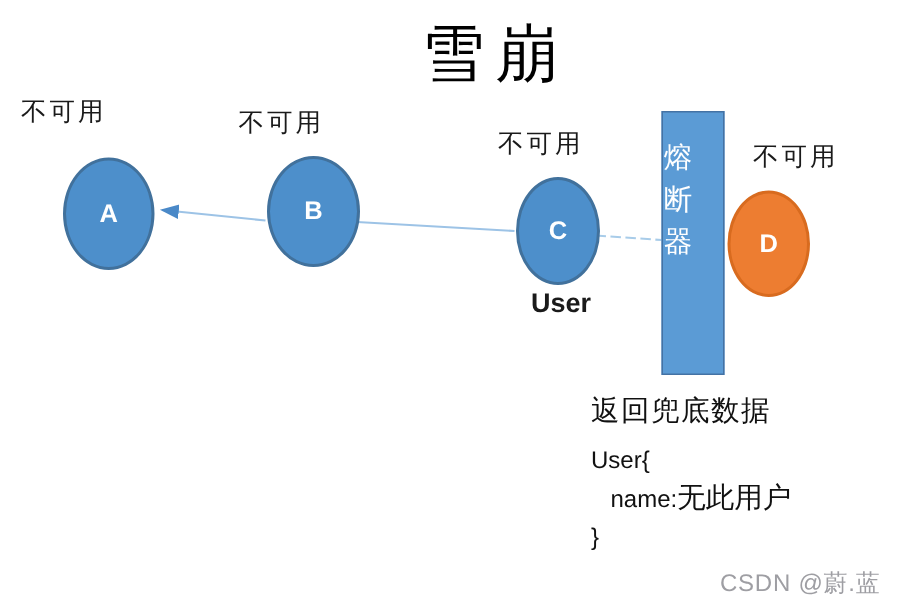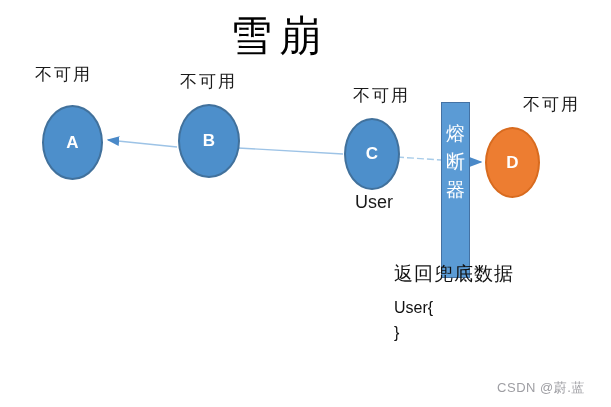--- a/index.html
+++ b/index.html
@@ -1,61 +1,61 @@
 <!DOCTYPE html>
 <html><head>
 <meta charset="utf-8">
 <style>
   html,body{margin:0;padding:0;background:#fff;}
   #canvas{
     position:relative;width:611px;height:407px;background:#ffffff;
     font-family:"Liberation Sans",sans-serif;overflow:hidden;
   }
   .title{
-    position:absolute;left:230px;top:8px;width:200px;text-align:left;
+    position:absolute;left:230px;top:8px;width:200px;text-align:center;
     font-family:"DejaVu Serif","Liberation Serif",serif;
     font-size:42px;letter-spacing:7px;color:#000;
   }
   .status-label{
-    position:absolute;font-size:17px;color:#1a1a1a;letter-spacing:2px;white-space:nowrap;margin-left:21px;
+    position:absolute;font-size:17px;color:#1a1a1a;letter-spacing:2px;white-space:nowrap;
   }
   .node{
     position:absolute;border-radius:50%;display:flex;align-items:center;justify-content:center;
     color:#fff;font-size:17px;font-weight:600;
   }
   .node-blue{background:#4d8fcb;border:2px solid #41719c;}
   .node-orange{background:#ed7d31;border:2px solid #d86b1f;}
   #node-a{left:42px;top:105px;width:57px;height:71px;}
   #node-b{left:178px;top:104px;width:58px;height:70px;}
   #node-c{left:344px;top:118px;width:52px;height:68px;}
   #node-d{left:485px;top:127px;width:51px;height:67px;}
   .user-caption{
     position:absolute;left:346px;top:192px;width:56px;text-align:center;
-    font-size:18px;color:#1a1a1a;
+    font-size:18px;color:#1a1a1a;font-weight:bold;
   }
   .breaker-bar{
-    position:absolute;left:441px;top:74px;width:29px;height:176px;
+    position:absolute;left:441px;top:74px;width:42px;height:176px;
     background:#5b9bd5;border:1px solid #4472a4;box-sizing:border-box;
-    display:flex;justify-content:center;margin-top:28px;
+    display:flex;
   }
   .breaker-label{
     display:block;width:20px;margin-top:17px;word-break:break-all;
     color:#ffffff;font-size:19px;line-height:28px;text-align:center;
   }
   svg.links{position:absolute;left:0;top:0;pointer-events:none;}
   .fallback{
     position:absolute;left:394px;top:261px;color:#111;
   }
   .fallback-heading{font-size:19px;letter-spacing:1px;margin-bottom:8px;white-space:nowrap;font-family:Liberation Mono, monospace;}
   .code-line{font-size:16px;line-height:25px;white-space:nowrap;}
   .code-indent{padding-left:13px;}
   .code-cn{font-size:19px;}
   .watermark{
-    position:absolute;left:480px;top:379px;width:122px;text-align:center;
-    font-size:13px;color:#9e9ea3;letter-spacing:0.5px;
+    position:absolute;left:480px;top:379px;width:122px;text-align:left;
+    font-size:16px;color:#9e9ea3;letter-spacing:0.5px;
   }
 </style>
 </head>
 <body>
 
 <div id="canvas">
 
   <div class="title">雪崩</div>
 
   <svg class="links" width="611" height="407" viewBox="0 0 611 407">
@@ -90,18 +90,21 @@
 
   <div class="user-caption">User</div>
 
   <div class="breaker-bar">
     <span class="breaker-label">熔断器</span>
   </div>
 
   <div class="fallback">
     <div class="fallback-heading">返回兜底数据</div>
     <div class="code-line">User{</div>
+    <div class="code-line code-indent">
+      <span>name:</span><span class="code-cn">无此用户</span>
+    </div>
     <div class="code-line">}</div>
   </div>
 
   <div class="watermark">CSDN @蔚.蓝</div>
 
 </div>
 
 </body></html>

